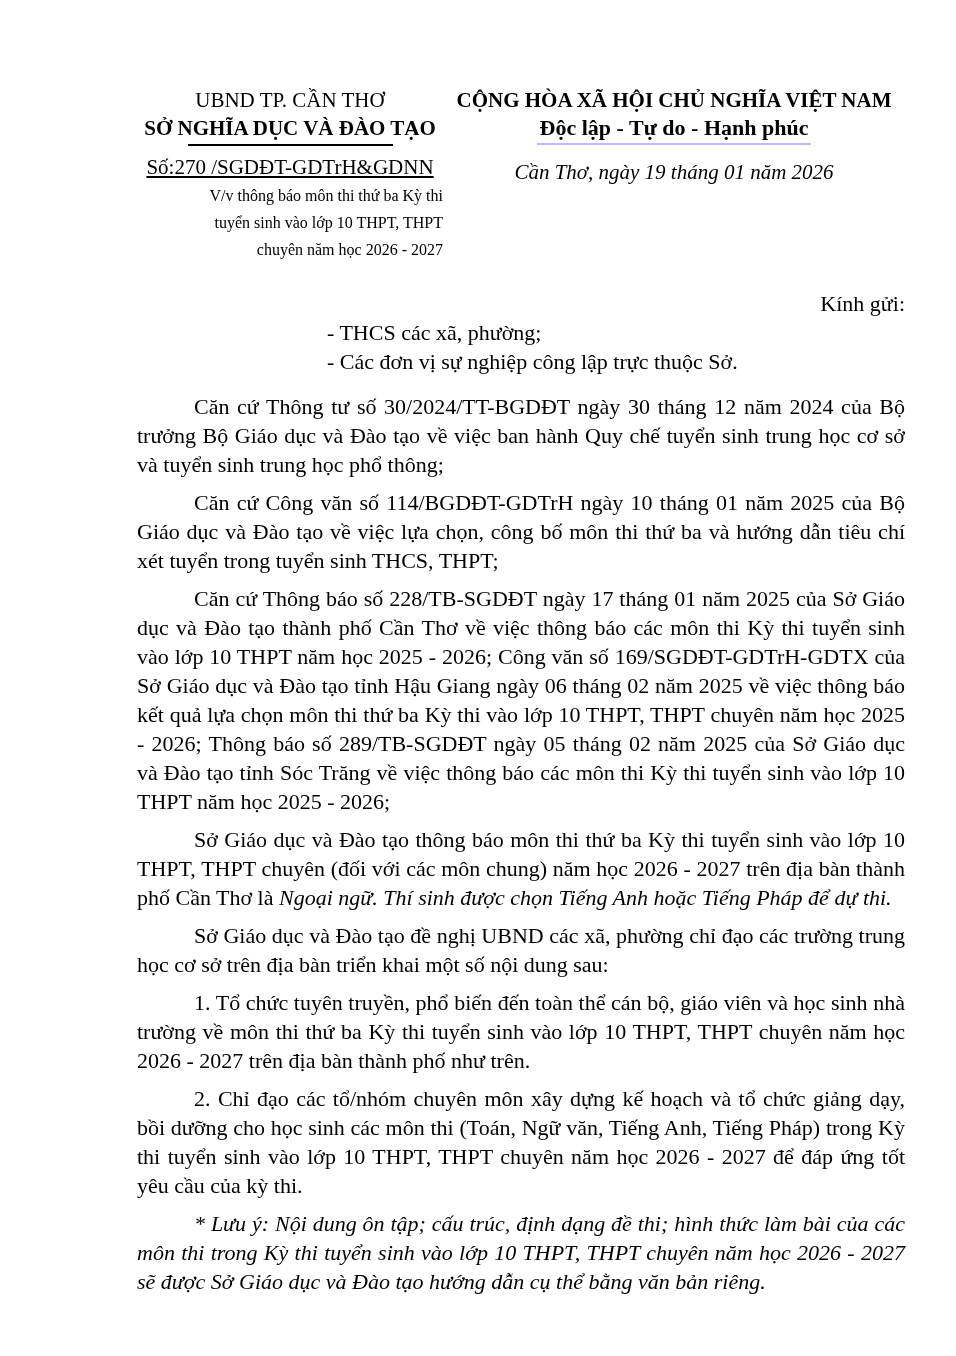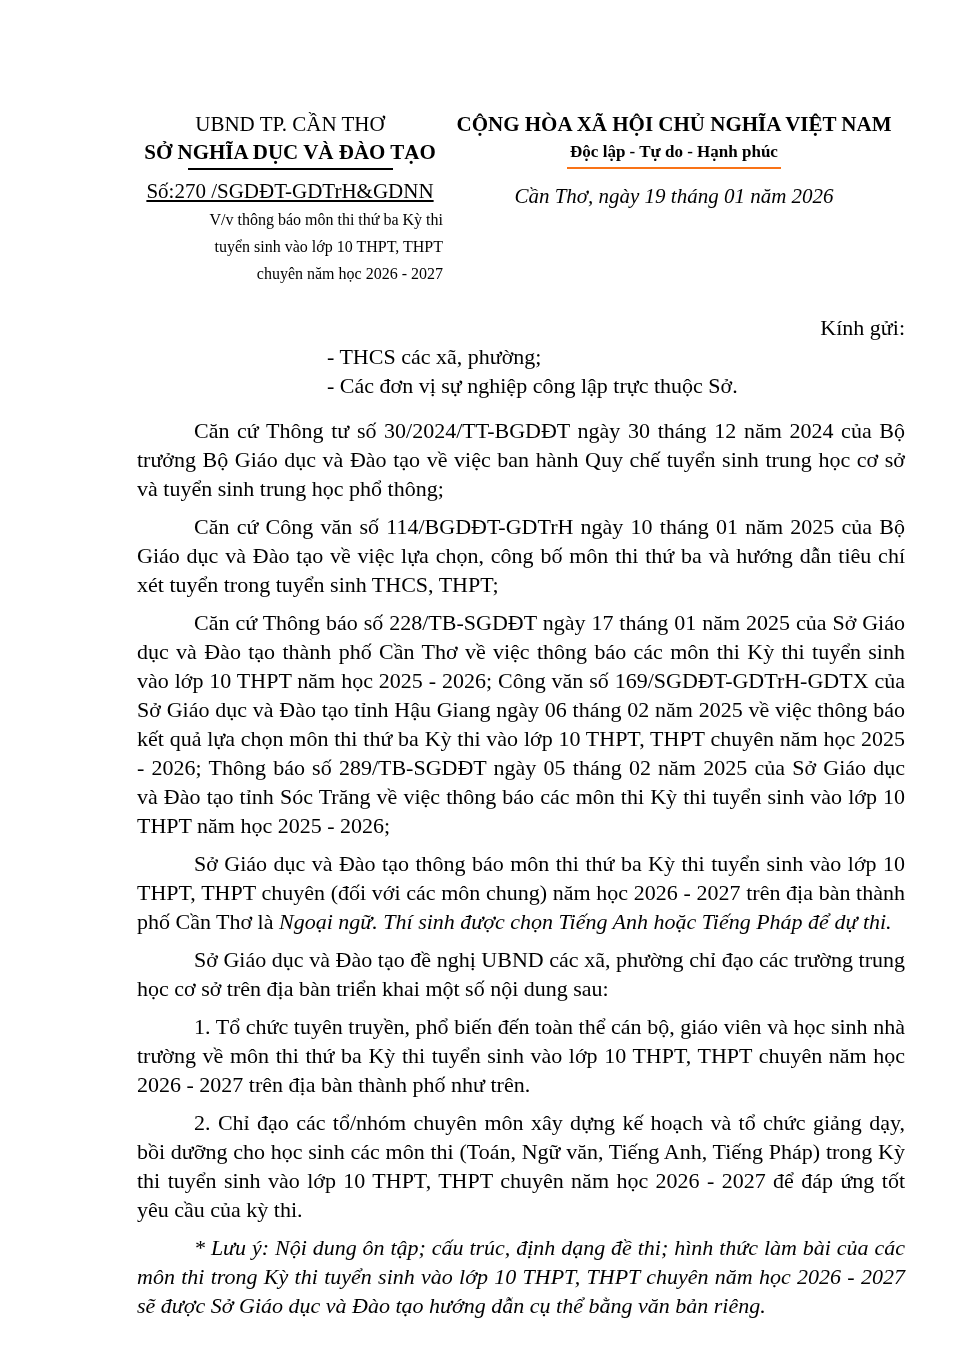--- a/index.html
+++ b/index.html
@@ -8,21 +8,21 @@
     background: #ffffff;
   }
   .page {
     position: relative;
     width: 956px;
     height: 1356px;
     background: #ffffff;
     color: #000000;
     font-family: "Liberation Serif", "DejaVu Serif", serif;
     box-sizing: border-box;
-    padding: 110px 51px 40px 137px;
+    padding: 86px 51px 40px 137px;
     overflow: hidden;
   }
   
   .header {
     display: flex;
     align-items: flex-start;
   }
   .header-left {
     width: 306px;
     text-align: center;
@@ -59,24 +59,24 @@
     text-align: right;
   }
   .national-title {
     font-size: 21px;
     font-weight: bold;
     line-height: 28px;
     white-space: nowrap;
   }
   .national-motto {
     display: inline-block;
-    font-size: 17px;
+    font-size: 22px;
     font-weight: bold;
     line-height: 28px;
-    border-bottom: 2px solid #f97316;
+    border-bottom: 2px solid #c4b5fd;
     padding: 0 3px 1px 3px;
   }
   .dateline {
     font-size: 21px;
     font-style: italic;
     line-height: 30px;
     margin-top: 12px;
   }
   
   .salutation {

